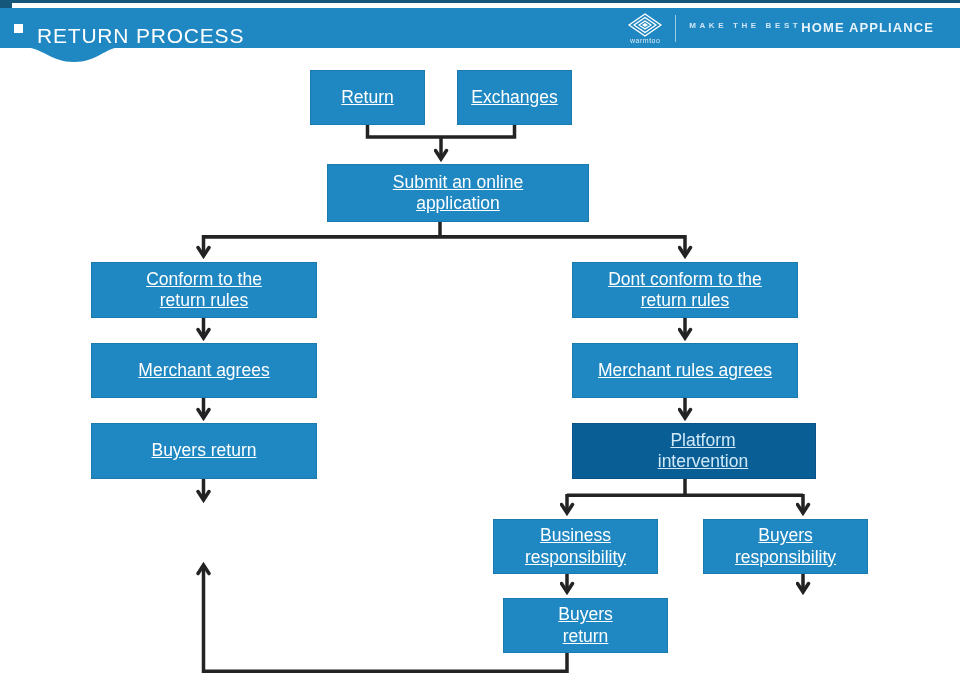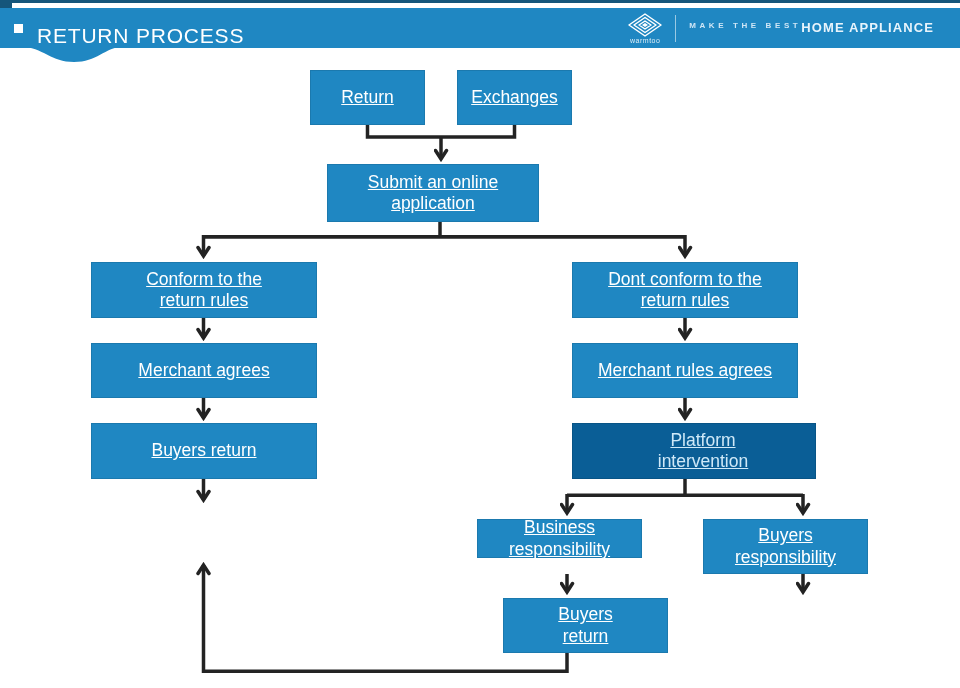--- a/index.html
+++ b/index.html
@@ -111,34 +111,34 @@
 
       <path d="M567 574 V592" marker-end="url(#arrow)"></path>
       <path d="M803 574 V592" marker-end="url(#arrow)"></path>
 
       <path d="M567 653 V671.2 H203.5 V565" marker-end="url(#arrow)"></path>
     </g>
   </svg>
 
   <div class="node" style="left:310px;top:70px;width:115px;height:55px;">Return</div>
   <div class="node" style="left:457px;top:70px;width:115px;height:55px;">Exchanges</div>
-  <div class="node" style="left:327px;top:164px;width:212px;height:58px;">Submit an online
+  <div class="node" style="left:327px;top:164px;width:262px;height:58px;">Submit an online
 application</div>
 
   <div class="node" style="left:91px;top:262px;width:226px;height:56px;">Conform to the
 return rules</div>
   <div class="node" style="left:91px;top:343px;width:226px;height:55px;">Merchant agrees</div>
   <div class="node" style="left:91px;top:423px;width:226px;height:56px;">Buyers return</div>
 
   <div class="node" style="left:572px;top:262px;width:226px;height:56px;">Dont conform to the
 return rules</div>
   <div class="node" style="left:572px;top:343px;width:226px;height:55px;">Merchant rules agrees</div>
   <div class="node dark" style="left:572px;top:423px;width:226px;height:56px;padding-left:18px;">Platform
 intervention</div>
 
-  <div class="node" style="left:477px;top:519px;width:165px;height:39px;">Business
+  <div class="node" style="left:493px;top:519px;width:165px;height:55px;">Business
 responsibility</div>
   <div class="node" style="left:703px;top:519px;width:165px;height:55px;">Buyers
 responsibility</div>
   <div class="node" style="left:503px;top:598px;width:165px;height:55px;">Buyers
 return</div>
 
 </div>
 
 </body></html>

